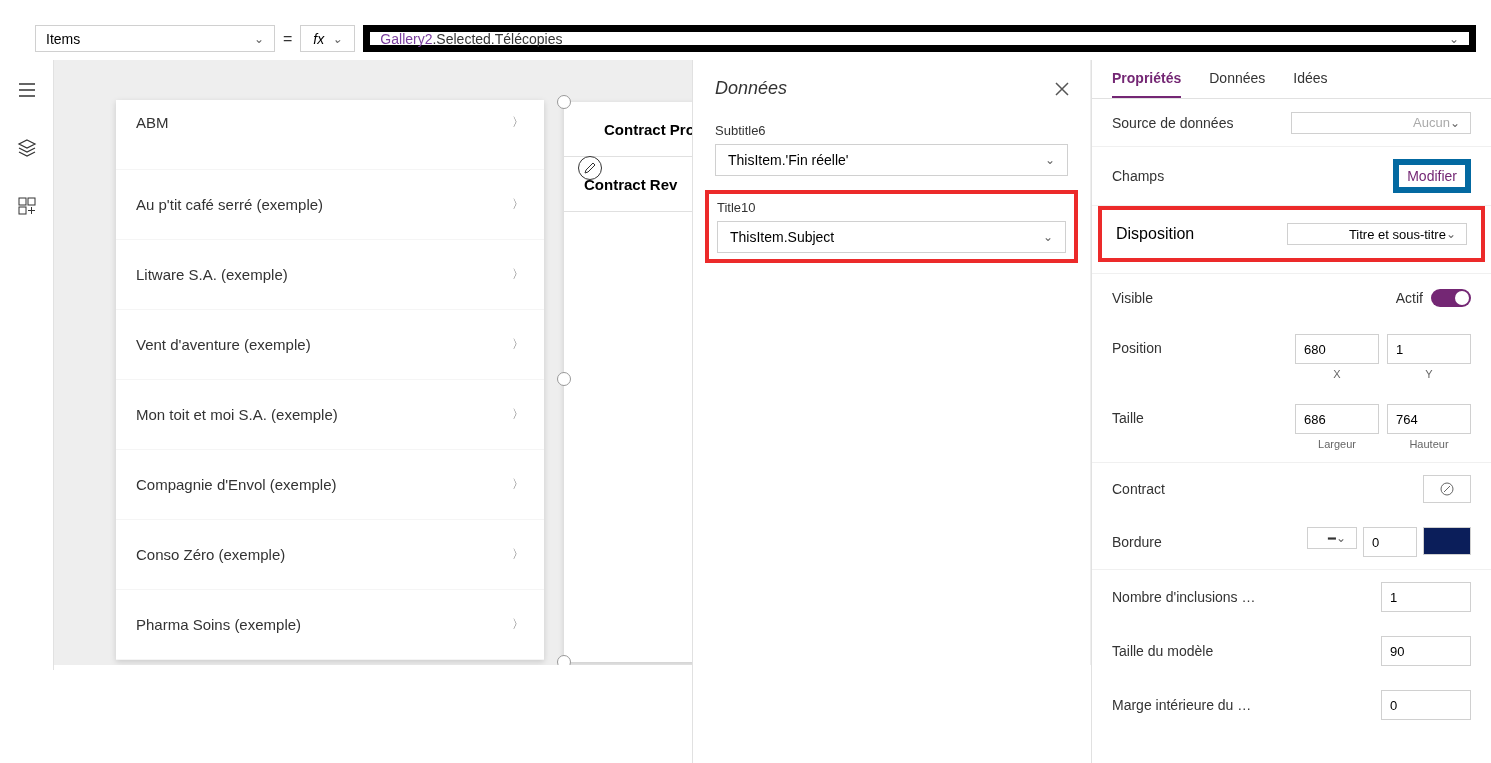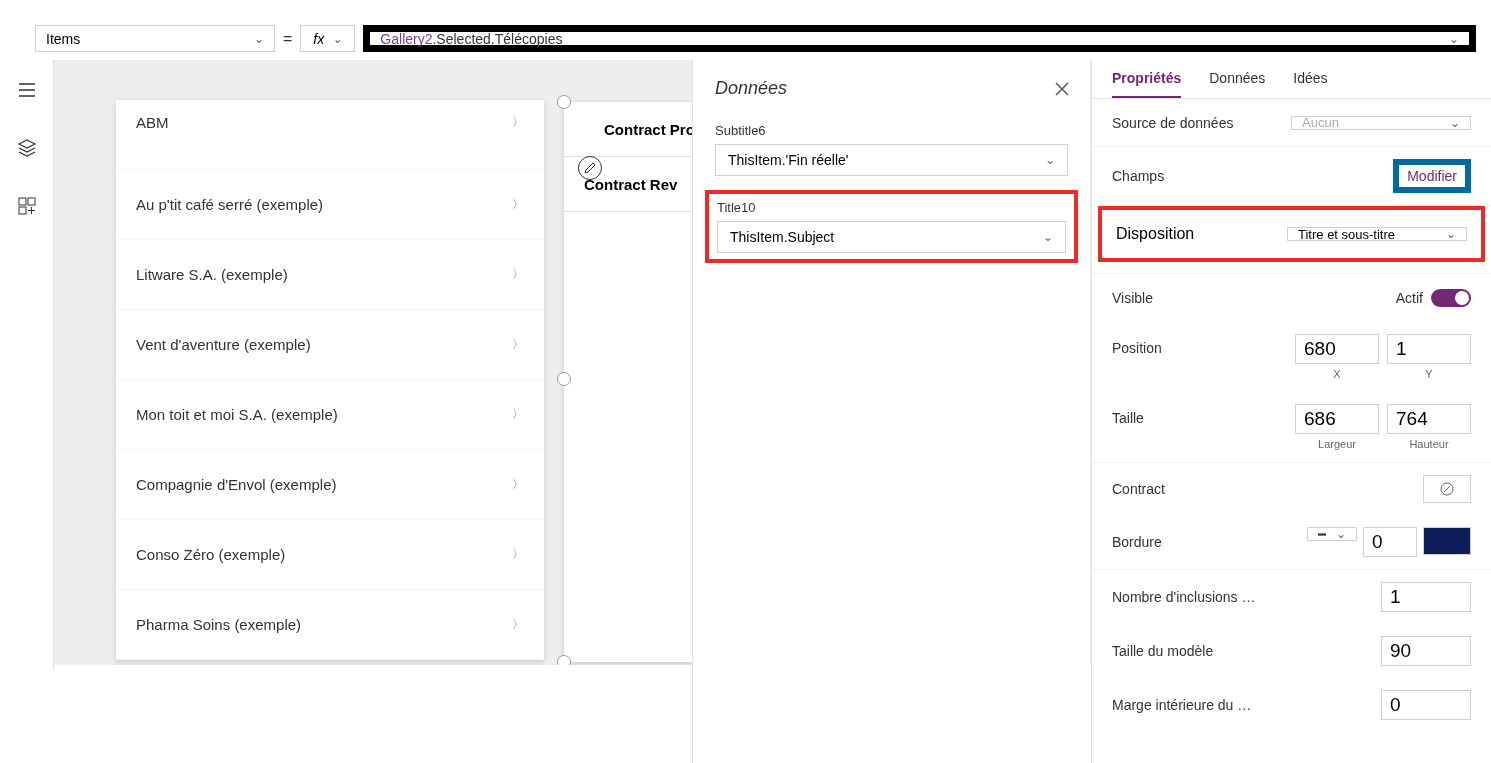--- a/index.html
+++ b/index.html
@@ -48,27 +48,27 @@
 .props-panel { position: absolute; left: 1091px; top: 60px; width: 400px; height: 703px; background: #fff; border-left: 1px solid #e1e1e1; }
 .pp-header { padding: 14px 20px 10px 20px; }
 .pp-small { font-size: 11px; color: #555; letter-spacing: 0.5px; display: flex; align-items: center; gap: 8px; }
 .pp-name { font-size: 17px; color: #333; margin-top: 6px; }
 .pp-expand { position: absolute; right: 18px; top: 24px; color: #555; }
 .pp-tabs { display: flex; gap: 28px; padding: 10px 20px 0 20px; border-bottom: 1px solid #e1e1e1; font-size: 14px; }
 .pp-tab { padding-bottom: 10px; cursor: pointer; color: #333; }
 .pp-tab.active { color: #742774; border-bottom: 2px solid #742774; font-weight: 600; }
 .pp-row { display: flex; align-items: center; justify-content: space-between; padding: 12px 20px; font-size: 14px; color: #333; border-bottom: 1px solid #f0f0f0; min-height: 48px; }
 .pp-row.noborder { border-bottom: none; }
-.pp-select { height: 14px; border: 1px solid #d0d0d0; display: flex; align-items: center; justify-content: space-between; padding: 0 10px; font-size: 13px; background: #fff; }
+.pp-select { height: 22px; border: 1px solid #d0d0d0; display: flex; align-items: center; justify-content: flex-end; padding: 0 10px; font-size: 13px; background: #fff; }
 .pp-link { color: #742774; font-size: 14px; cursor: pointer; }
 .hl-modifier { border: 6px solid #0369a1; padding: 3px 8px; }
 .hl-dispo { border: 4px solid #ec2a2a; margin: 0 6px; padding: 6px 14px; }
 .toggle { width: 40px; height: 18px; background: #742774; border-radius: 10px; position: relative; }
 .toggle::after { content: ''; position: absolute; right: 2px; top: 2px; width: 14px; height: 14px; background: #fff; border-radius: 50%; }
-.pp-input { width: 84px; height: 30px; border: 1px solid #d0d0d0; padding: 0 8px; font-size: 19px; }
+.pp-input { width: 84px; height: 30px; border: 1px solid #d0d0d0; padding: 0 8px; font-size: 13px; }
 .pp-label-small { font-size: 11px; color: #666; text-align: center; margin-top: 4px; }
 .color-swatch { width: 48px; height: 28px; border: 1px solid #d0d0d0; background: #0b1e5a; }
 .color-none { width: 48px; height: 28px; border: 1px solid #d0d0d0; display:flex; align-items:center; justify-content:center; }
 .chevron { font-size: 12px; color: #666; }
 svg { display: block; }
 </style>
 </head>
 <body>
 
 <div class="formula-bar">

